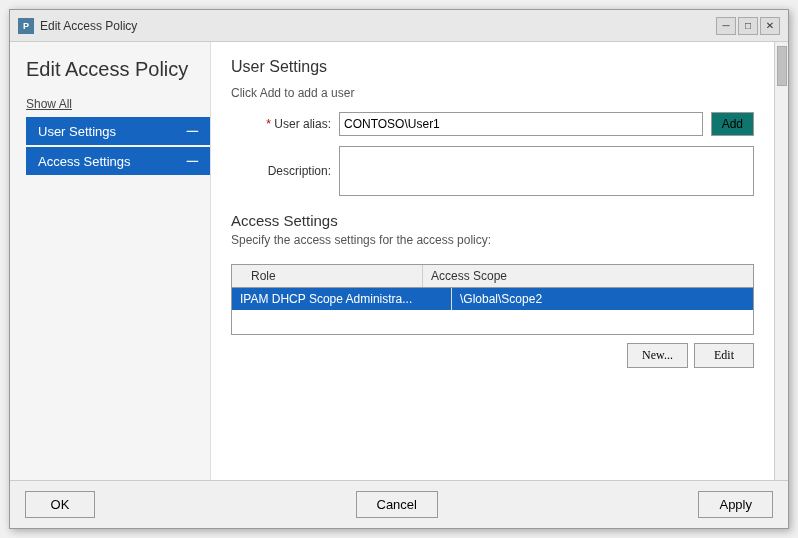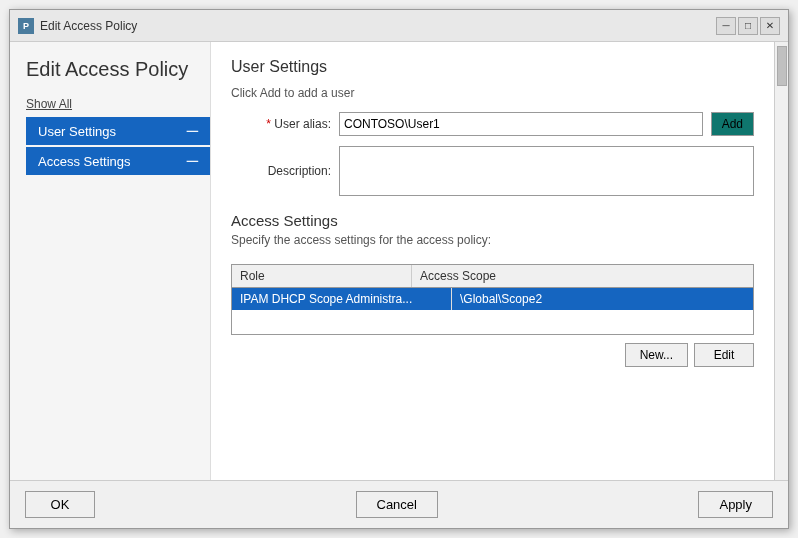--- a/index.html
+++ b/index.html
@@ -195,21 +195,21 @@
       background: #f0f0f0;
       border-bottom: 1px solid #999;
     }
     .table-header-cell {
       padding: 4px 8px;
       font-size: 12px;
       color: #333;
       font-weight: 400;
       border-right: 1px solid #ccc;
     }
-    .table-header-cell:first-child { width: 180px; }
+    .table-header-cell:first-child { width: 180px; margin-left: 11px; }
     .table-header-cell:last-child { flex: 1; border-right: none; }
     .table-row {
       display: flex;
       cursor: pointer;
     }
     .table-row.selected {
       background: #1565c0;
       color: white;
     }
     .table-cell {
@@ -231,20 +231,21 @@
       gap: 6px;
       margin-top: 8px;
     }
     .table-btn {
       padding: 4px 14px;
       background: #f0f0f0;
       border: 1px solid #999;
       font-size: 12px;
       cursor: pointer;
       min-width: 60px;
+      font-family: Liberation Serif, serif;
     }
     .bottom-bar {
       display: flex;
       justify-content: space-between;
       gap: 8px;
       padding: 10px 15px;
       background: #f0f0f0;
       border-top: 1px solid #ccc;
     }
     .bottom-btn {

